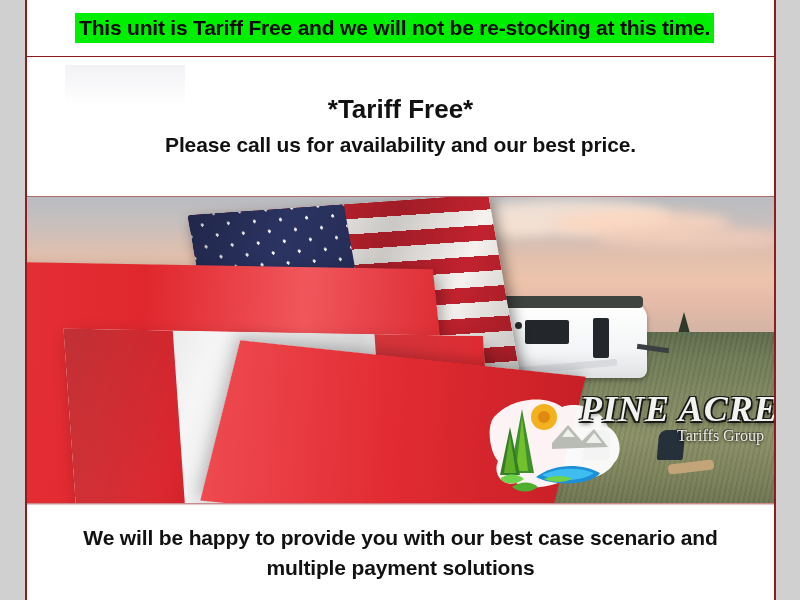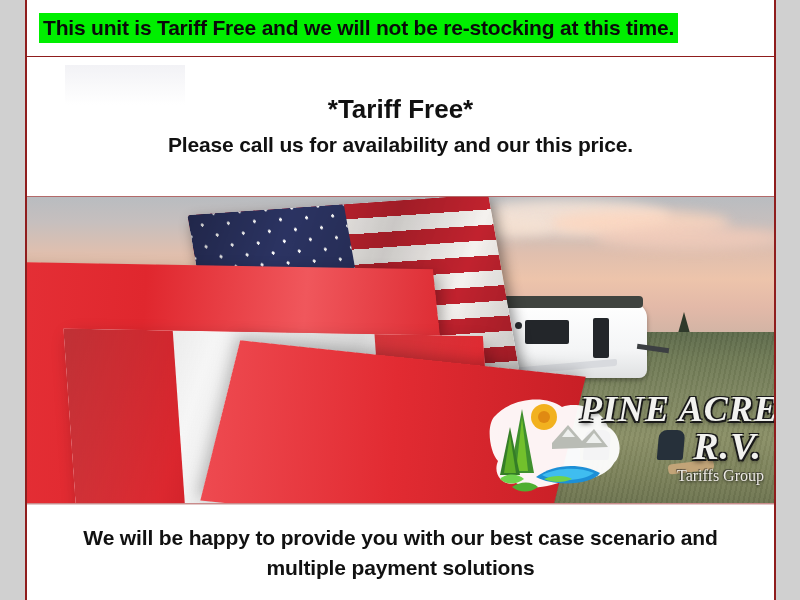--- a/index.html
+++ b/index.html
@@ -36,21 +36,21 @@
 
   
   .row-banner {
     position: relative;
     height: 57px;
     border-bottom: 1.5px solid #8f1d1d;
     background: #ffffff;
     display: flex;
     align-items: center;
     justify-content: flex-start;
-    padding-left: 12px;
+    padding-left: 48px;
     flex: 0 0 auto;
   }
   .banner-text {
     display: inline-block;
     background: #00ef00;
     color: #0a0a0a;
     font-size: 21px;
     font-weight: bold;
     line-height: 1.32;
     letter-spacing: -0.2px;
@@ -518,21 +518,21 @@
 
   <div class="listing-table">
 
     <div class="row-banner">
       <span class="banner-text">This unit is Tariff Free and we will not be re-stocking at this time.</span>
     </div>
 
     <div class="row-statement">
       <div class="watermark"></div>
       <div class="statement-title">*Tariff Free*</div>
-      <div class="statement-line">Please call us for availability and our this price.</div>
+      <div class="statement-line">Please call us for availability and our best price.</div>
     </div>
 
     <div class="row-photo">
       <div class="photo-stage">
 
         <div class="sky">
           <div class="cloud c1"></div>
           <div class="cloud c2"></div>
           <div class="cloud c3"></div>
           <div class="cloud c4"></div>
@@ -628,21 +628,20 @@
             <path d="M18 88 L28 40 L38 88 Z" fill="#357d27"></path>
             <path d="M22 86 L28 48 L34 86 Z" fill="#5fae28"></path>
             <path d="M54 90 C72 76 100 76 118 86 C110 98 72 100 54 90 Z" fill="#1d8fd6"></path>
             <path d="M60 88 C76 80 98 80 112 86 C102 94 74 96 60 88 Z" fill="#3fbdf0"></path>
             <path d="M62 92 C70 88 84 88 90 92 C82 96 70 96 62 92 Z" fill="#6fd24b"></path>
             <path d="M18 92 C24 86 36 86 42 92 C34 98 24 98 18 92 Z" fill="#6fd24b"></path>
             <path d="M30 100 C38 94 50 94 56 100 C48 106 38 106 30 100 Z" fill="#4fae30"></path>
           </svg>
           <div class="logo-text">
             <div class="logo-line1">PINE ACRES</div>
-            <div class="logo-line2">R.V.</div>
             <div class="logo-sub">Tariffs Group</div>
           </div>
         </div>
 
       </div>
     </div>
 
     <div class="row-closing">
       <div class="closing-line">We will be happy to provide you with our best case scenario and</div>
       <div class="closing-line">multiple payment solutions</div>

